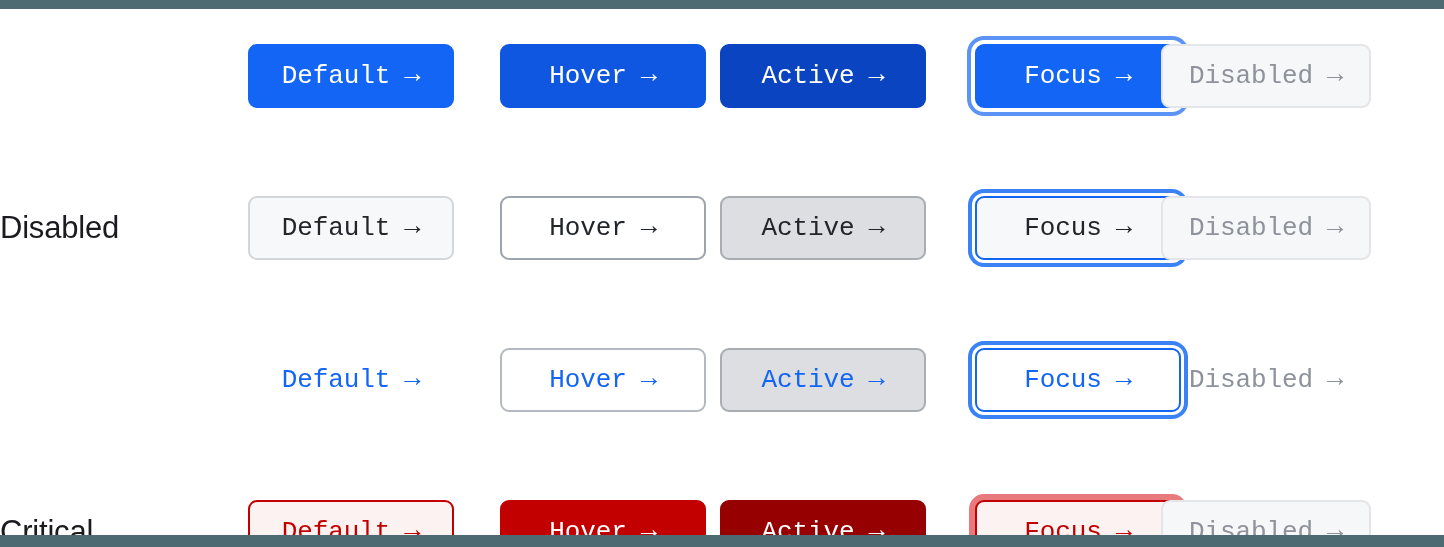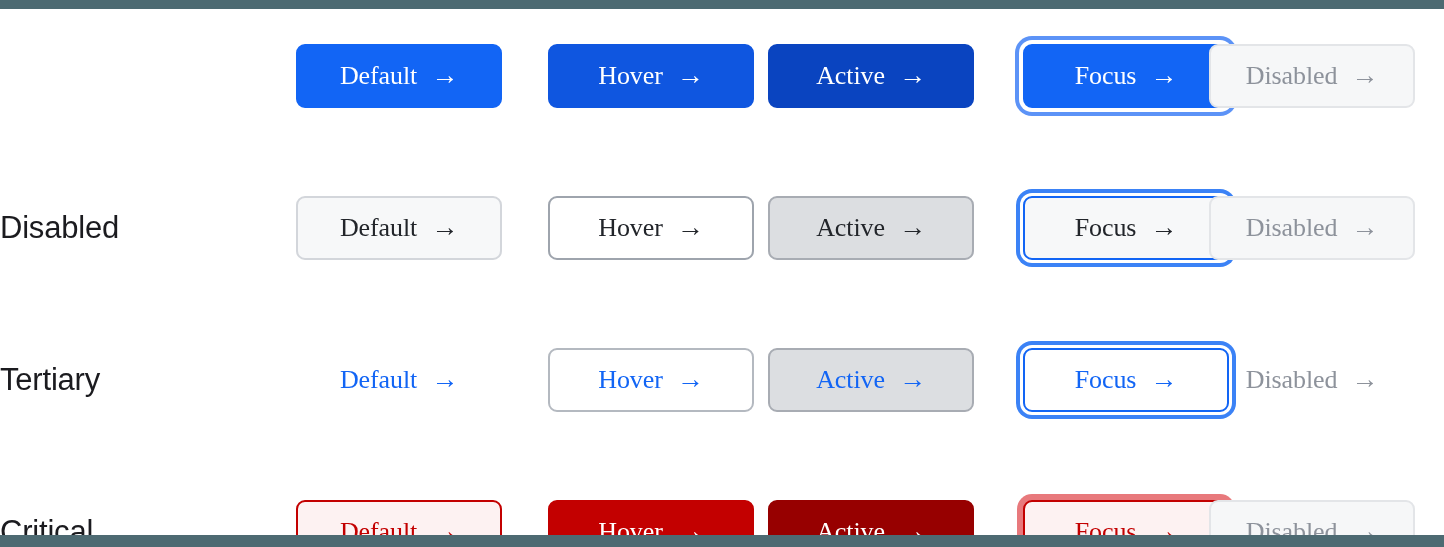--- a/index.html
+++ b/index.html
@@ -75,22 +75,21 @@
     height: 64px;
     min-width: 206px;
     padding: 0 26px;
     border-radius: 9px;
     font-size: 26px;
     line-height: 1;
     letter-spacing: -0.1px;
     border: 2px solid transparent;
     background: transparent;
     white-space: nowrap;
-    font-family: Liberation Serif, serif;
-    margin-left: 48px;
+    font-family: Liberation Mono, monospace;
   }
   .btn .arrow {
     font-size: 27px;
     line-height: 1;
     display: inline-block;
     transform: translateY(-1px);
   }
 
   
   .v-primary-default  { background: #1265f5; color: #ffffff; border-color: #1265f5; }
@@ -185,21 +184,20 @@
         </button>
       </div>
       <div class="cell cell-4">
         <button class="btn v-disabled" disabled="">
           <span>Disabled</span>
           <span class="arrow">→</span>
         </button>
       </div>
     </div>
     <div class="row row-2">
-      <div class="row-label">Tertiary</div>
       <div class="cell cell-0">
         <button class="btn v-tertiary-default">
           <span>Default</span>
           <span class="arrow">→</span>
         </button>
       </div>
       <div class="cell cell-1">
         <button class="btn v-tertiary-hover">
           <span>Hover</span>
           <span class="arrow">→</span>

